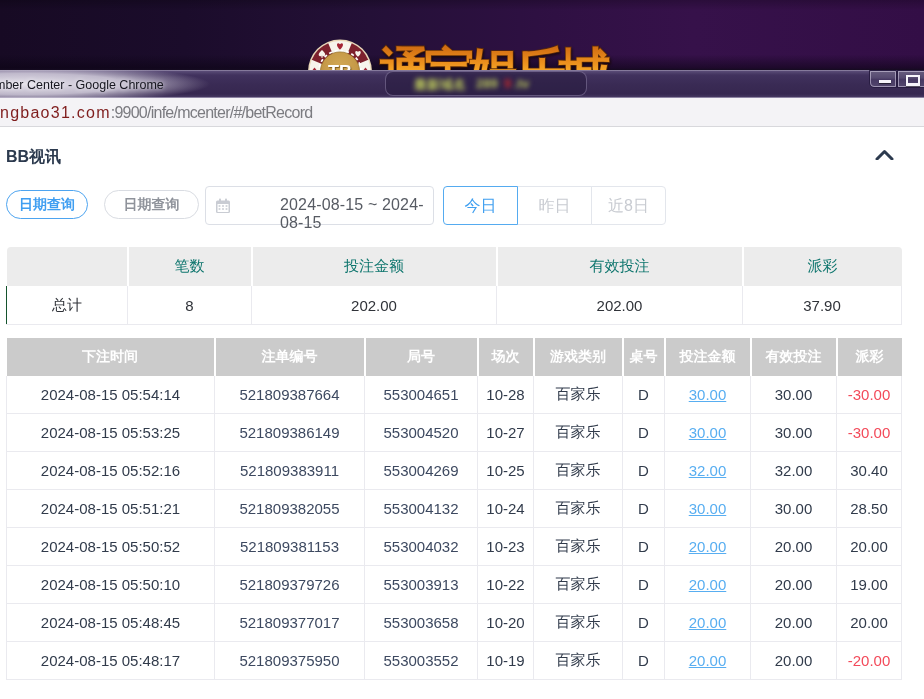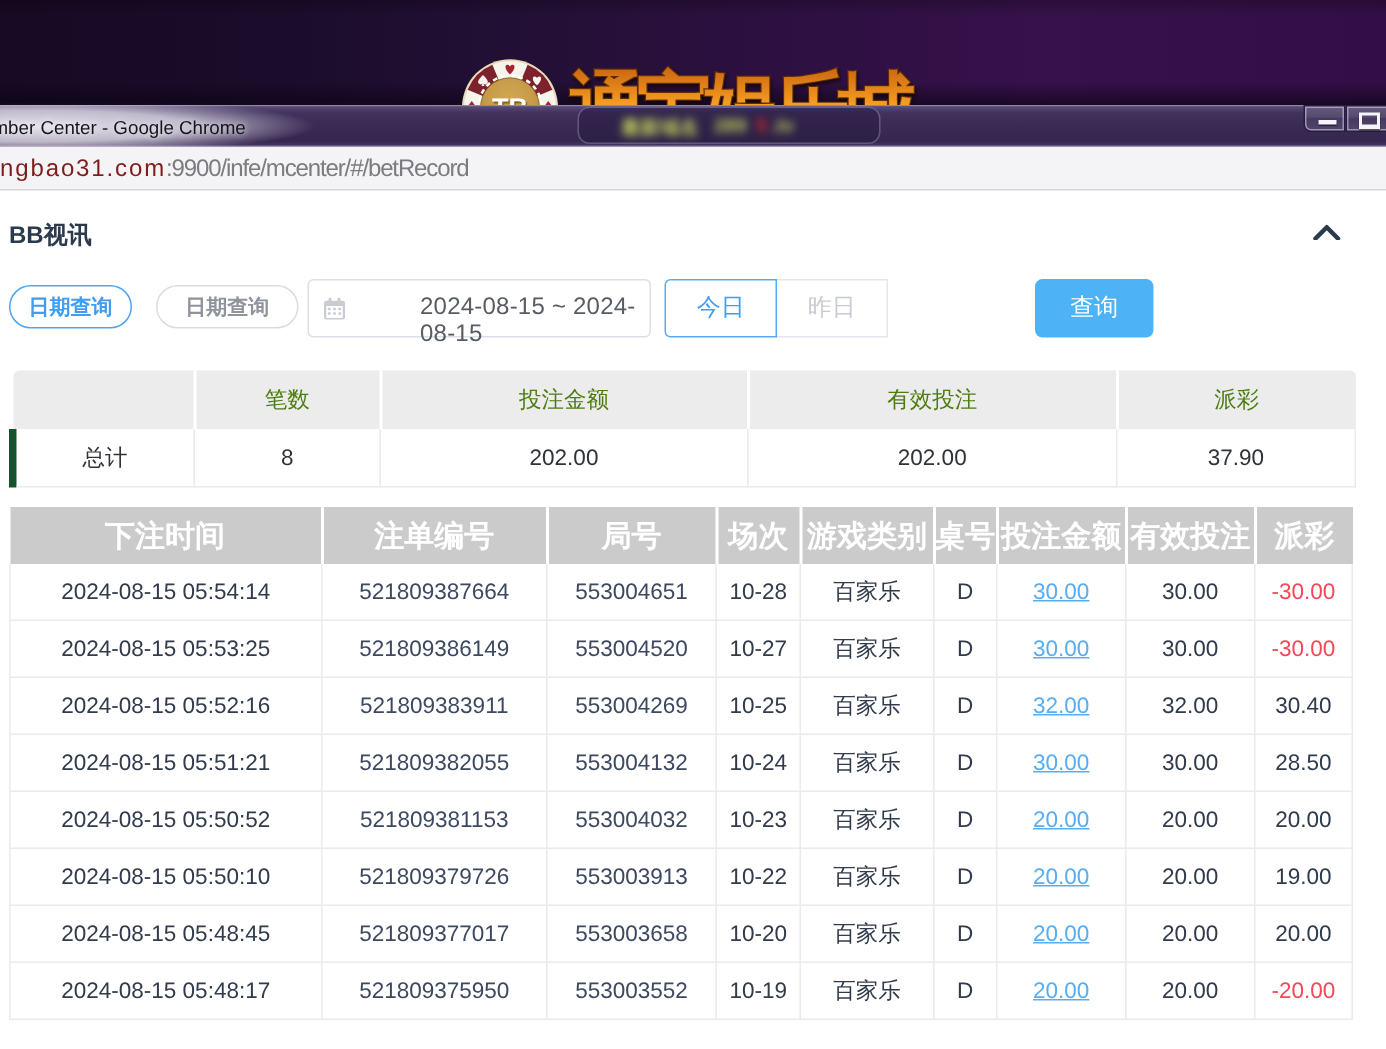--- a/index.html
+++ b/index.html
@@ -54,30 +54,30 @@
   .btngroup .gbtn{width:75px;height:39px;box-sizing:border-box;border:1px solid #e3e6ec;
     background:#fff;font-size:16px;color:#c8cbd1;text-align:center;line-height:37px;}
   .btngroup .gbtn + .gbtn{margin-left:-1px;}
   .btngroup .gbtn.first{border-radius:4px 0 0 4px;}
   .btngroup .gbtn.last{border-radius:0 4px 4px 0;}
   .btngroup .gbtn.active{border:1px solid #55abf0;color:#3f9ff0;position:relative;z-index:2;}
   .btn-query{position:absolute;left:690px;top:58px;width:79px;height:39px;border-radius:5px;
     background:#4eb3f6;color:#fff;font-size:16px;text-align:center;line-height:39px;}
   
   .sumtable{position:absolute;left:6px;top:119px;width:895px;border-collapse:collapse;table-layout:fixed;}
-  .sumtable th{background:#ececec;height:39px;font-size:15px;font-weight:normal;color:#4d7c0f;
+  .sumtable th{background:#ececec;height:39px;font-size:15px;font-weight:normal;color:#0f766e;
     border-left:2px solid #fff;padding:0;}
   .sumtable th:first-child{border-left:none;border-top-left-radius:4px;}
   .sumtable th:last-child{border-top-right-radius:4px;}
   .sumtable td{height:38px;text-align:center;font-size:15px;color:#303339;
     border-right:1px solid #eaeaef;border-bottom:1px solid #eaeaef;padding:0;}
-  .sumtable td:first-child{border-left:5px solid #14532d;}
+  .sumtable td:first-child{border-left:1px solid #14532d;}
   
   .dettable{position:absolute;left:6px;top:210px;width:895px;border-collapse:collapse;table-layout:fixed;}
-  .dettable th{background:#cbcbcb;height:38px;font-size:20px;font-weight:bold;color:#fff;
+  .dettable th{background:#cbcbcb;height:38px;font-size:14px;font-weight:bold;color:#fff;
     border-left:2px solid #fff;padding:0;}
   .dettable th:first-child{border-left:none;}
   .dettable td{height:37px;text-align:center;font-size:15px;color:#313b4b;
     border-right:1px solid #eaeaef;border-bottom:1px solid #eaeaef;padding:0;}
   .dettable td:first-child{border-left:1px solid #eaeaef;}
   .dettable td.num{color:#3d4960;}
   .lnk{color:#58aef1;text-decoration:underline;}
   .dettable td.neg{color:#f34a5a;}
 </style>
 </head>
@@ -187,22 +187,22 @@
           <rect x="7.1" y="10.2" width="1.8" height="1.6"></rect>
           <rect x="10.6" y="10.2" width="1.8" height="1.6"></rect>
         </g>
       </svg>
       <span class="dtext">2024-08-15 ~ 2024-08-15</span>
     </div>
 
     <div class="btngroup">
       <div class="gbtn first active">今日</div>
       <div class="gbtn">昨日</div>
-    </div>
-    <div class="btn-query">查询</div>
+      <div class="gbtn last">近8日</div>
+    </div>
 
     <table class="sumtable">
       <colgroup>
         <col style="width:121px">
         <col style="width:124px">
         <col style="width:245px">
         <col style="width:246px">
         <col style="width:159px">
       </colgroup>
       <tbody>

